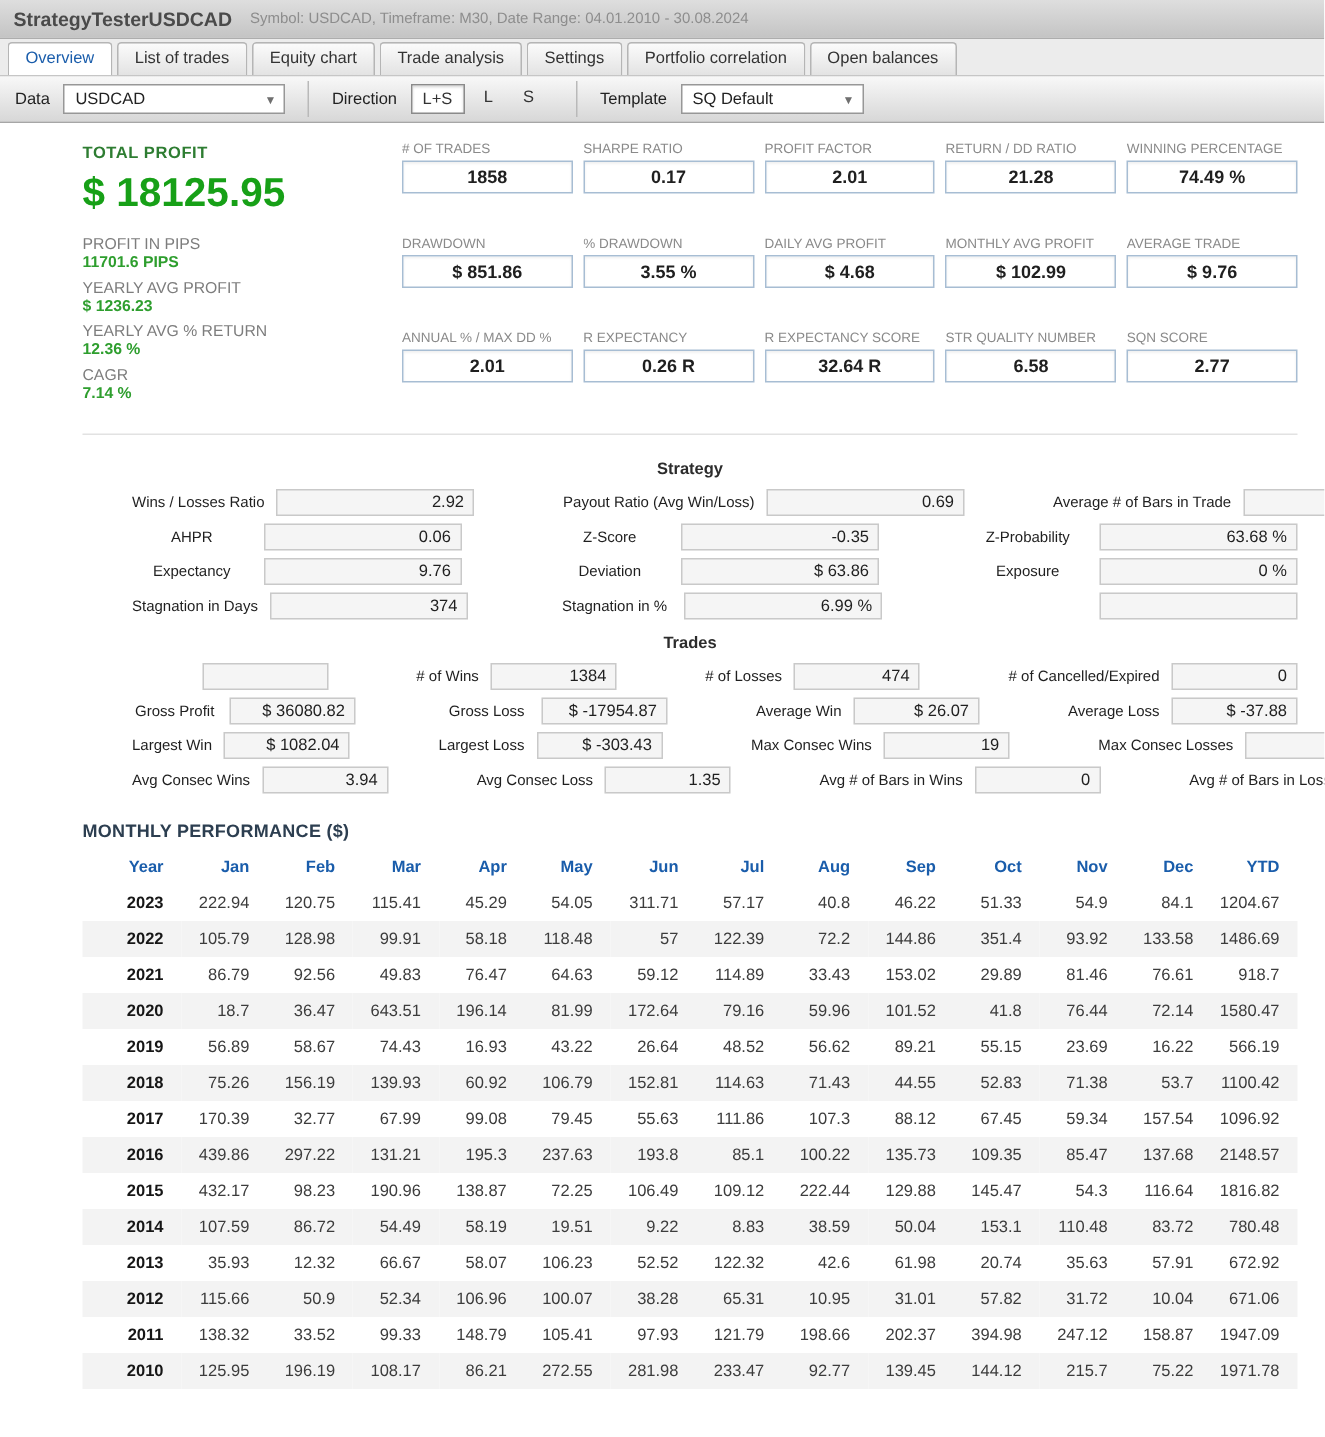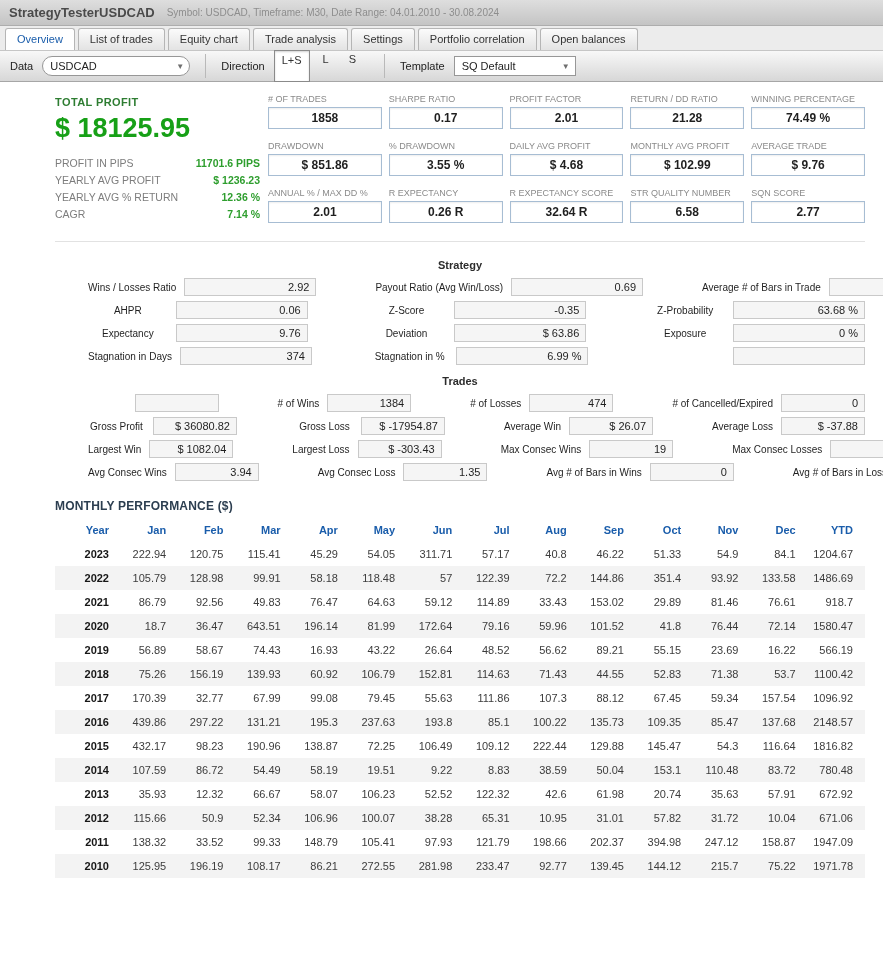--- a/index.html
+++ b/index.html
@@ -20,35 +20,35 @@
          border-radius:3px 3px 0 0; background:linear-gradient(#fbfbfb,#e3e3e3); cursor:default; white-space:nowrap; }
   .tab.selected { background:#fff; color:#1a5dab; }
 
   
   .toolbar { height:31px; background:linear-gradient(#f8f8f8,#d7d7d7); border-bottom:1px solid #a6a6a6;
              display:flex; align-items:center; padding:0 10px; gap:9px; }
   .tlabel { font-size:11px; color:#222; }
   .select { background:#fff; border:1px solid #979797; height:20px; display:flex; align-items:center;
             justify-content:space-between; padding:0 5px 0 7px; font-size:11px; color:#222; cursor:default; }
   .select .arrow { color:#6f6f6f; font-size:8px; margin-left:10px; }
-  .data-select { width:148px;border-radius:10px; }
+  .data-select { width:148px; }
   .template-select { width:122px; }
   .sep { width:1px; height:24px; background:#b9b9b9; margin:0 6px; }
   .dirgroup { display:flex; align-items:center; }
-  .dirbtn { padding:0 7px; height:32px; line-height:18px; font-size:11px; color:#333; margin-right:6px; cursor:default; }
+  .dirbtn { padding:0 7px; height:20px; line-height:18px; font-size:11px; color:#333; margin-right:6px; cursor:default; }
   .dirbtn.selected { border:1px solid #8a8a8a; background:#fff; box-shadow:inset 0 1px 2px rgba(0,0,0,0.18); }
 
   
   .content { padding:12px 18px 0 55px; }
   .toprow { display:flex; }
 
   .profit { width:205px; flex:none; padding-top:2px; }
   .profit-label { font-size:11px; font-weight:bold; color:#2e7d32; letter-spacing:0.4px; }
   .profit-value { font-size:27px; font-weight:bold; color:#17a017; margin:5px 0 13px; }
-  .profit-row { display:flex; justify-content:space-between; font-size:10.5px; margin:5px 0; }
+  .profit-row { display:flex; justify-content:space-between; font-size:10.5px; margin:5px 0;flex-direction:column; }
   .profit-row .l { color:#7d7d7d; }
   .profit-row .v { color:#2e9e2e; font-weight:bold; }
 
   .kpis { flex:1; display:grid; grid-template-columns:repeat(5,1fr); column-gap:7px; row-gap:10px; margin-left:8px; }
   .kpi .lab { font-size:9px; color:#8a8a8a; margin-bottom:3px; white-space:nowrap; overflow:hidden; }
   .kpi .box { border:1px solid #a7bdd3; height:22px; display:flex; align-items:center; justify-content:center;
               font-size:12px; font-weight:bold; color:#1f1f1f; background:#fff;
               box-shadow:inset 0 1px 2px rgba(0,0,0,0.07); }
 
   

